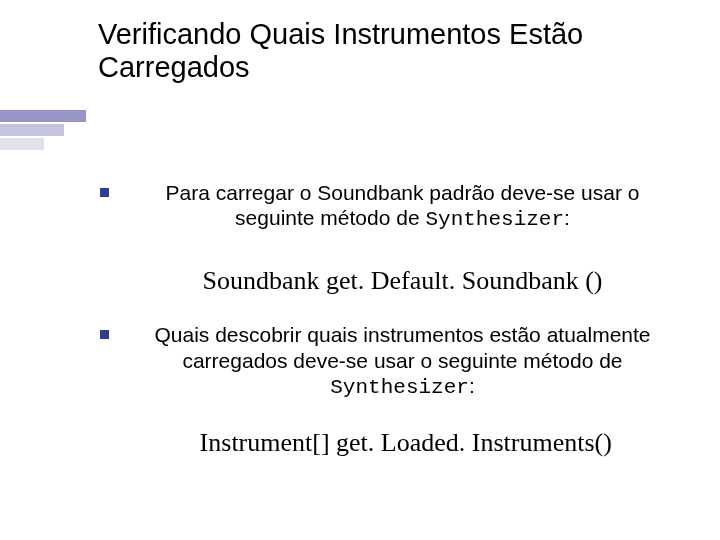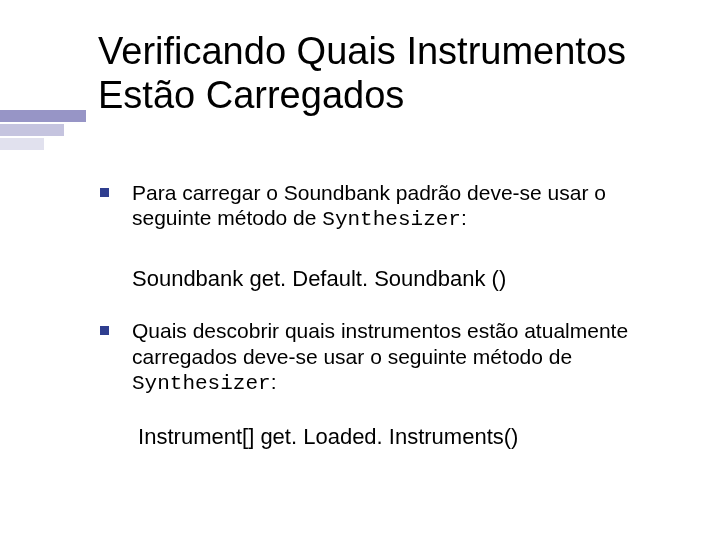--- a/index.html
+++ b/index.html
@@ -29,32 +29,33 @@
     position: absolute;
     height: 12px;
     left: 0;
   }
   .stripes .s1 { top: 0;  width: 86px; background: #9795c6; }
   .stripes .s2 { top: 14px; width: 64px; background: #c5c4df; }
   .stripes .s3 { top: 28px; width: 44px; background: #e1e1ee; }
   .title {
     position: absolute;
     left: 98px;
-    top: 30px;
+    top: 18px;
     width: 580px;
-    font-size: 38px;
+    font-size: 29px;
     line-height: 1.15;
     font-weight: 400;
     font-family: Verdana, Geneva, sans-serif;
   }
   .body {
     position: absolute;
     left: 98px;
     top: 180px;
     width: 575px;
+    text-align: center;
   }
   .bullet-item {
     position: relative;
     padding-left: 34px;
     font-size: 21px;
     line-height: 1.2;
     margin-bottom: 8px;
   }
   .bullet-item::before {
     content: "";
@@ -63,22 +64,22 @@
     top: 8px;
     width: 9px;
     height: 9px;
     background: #2f3e8f;
   }
   .code-frag {
     font-family: "Courier New", Courier, monospace;
     font-size: 21px;
   }
   .code-line {
-    font-family: Liberation Sans, sans-serif;
-    font-size: 22px;
+    font-family: Liberation Serif, serif;
+    font-size: 26px;
     padding-left: 34px;
     white-space: pre;
   }
   .gap-lg { height: 26px; }
   .gap-md { height: 20px; }
 </style>
 </head>
 <body>
 
 <div class="slide">

